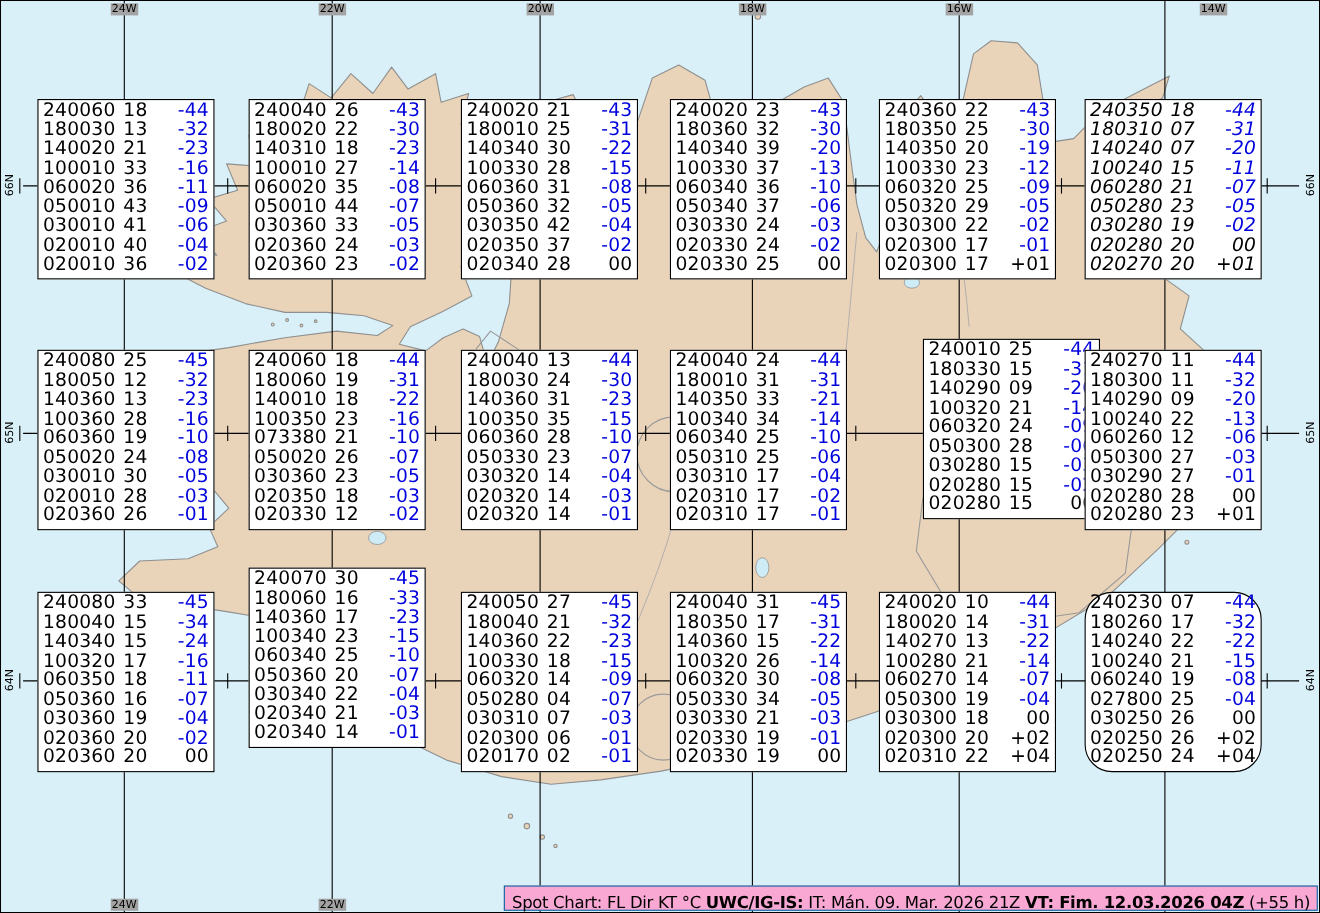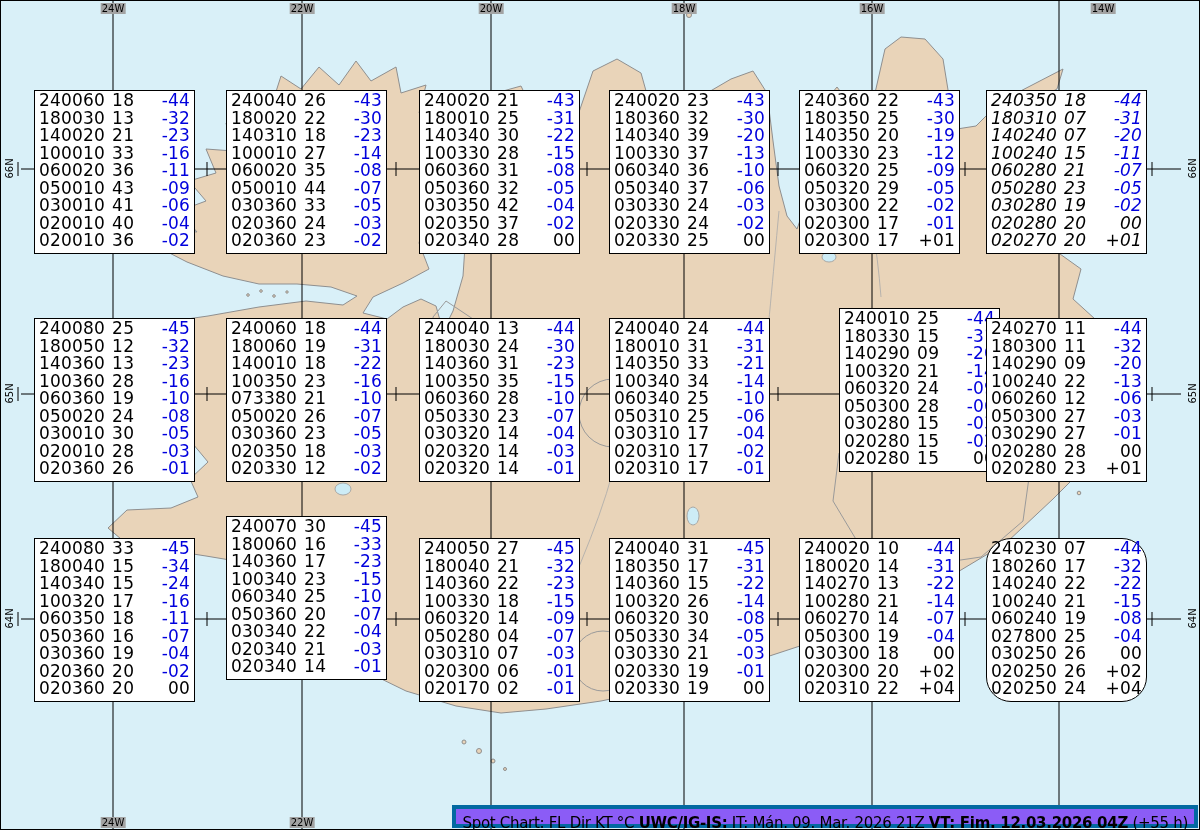--- a/index.html
+++ b/index.html
@@ -15,22 +15,22 @@
   .srow .t{margin-left:auto}
   .t.neg{color:#0000dd}
   .t.pos{color:#000000}
   .t.zero{color:#000}
   
   .geo-label{position:absolute;font-size:10px;line-height:11px;background:#a3a3a3;padding:0 1px;
              color:#000;text-align:center}
   .lon{transform:translateX(-50%)}
   .lat{width:20px;transform:rotate(-90deg);transform-origin:center;background:transparent}
   
-  .caption{position:absolute;right:1px;bottom:1px;height:23px;line-height:21px;background:#8b5cf6;
-           border:4px solid #0369a1;box-sizing:border-box;padding:4px 6px;font-size:15px;
+  .caption{position:absolute;right:1px;bottom:1px;height:23px;line-height:21px;background:#f9a8d4;
+           border:1px solid #0369a1;box-sizing:border-box;padding:4px 6px;font-size:15px;
            letter-spacing:-0.3px;white-space:nowrap}
   .caption b{font-weight:bold}
   .caption span,.caption b{white-space:pre}
 </style>
 </head>
 <body>
 
 <div class="stage">
 
   <svg class="map" width="1200" height="830" viewBox="0 0 1200 830">

